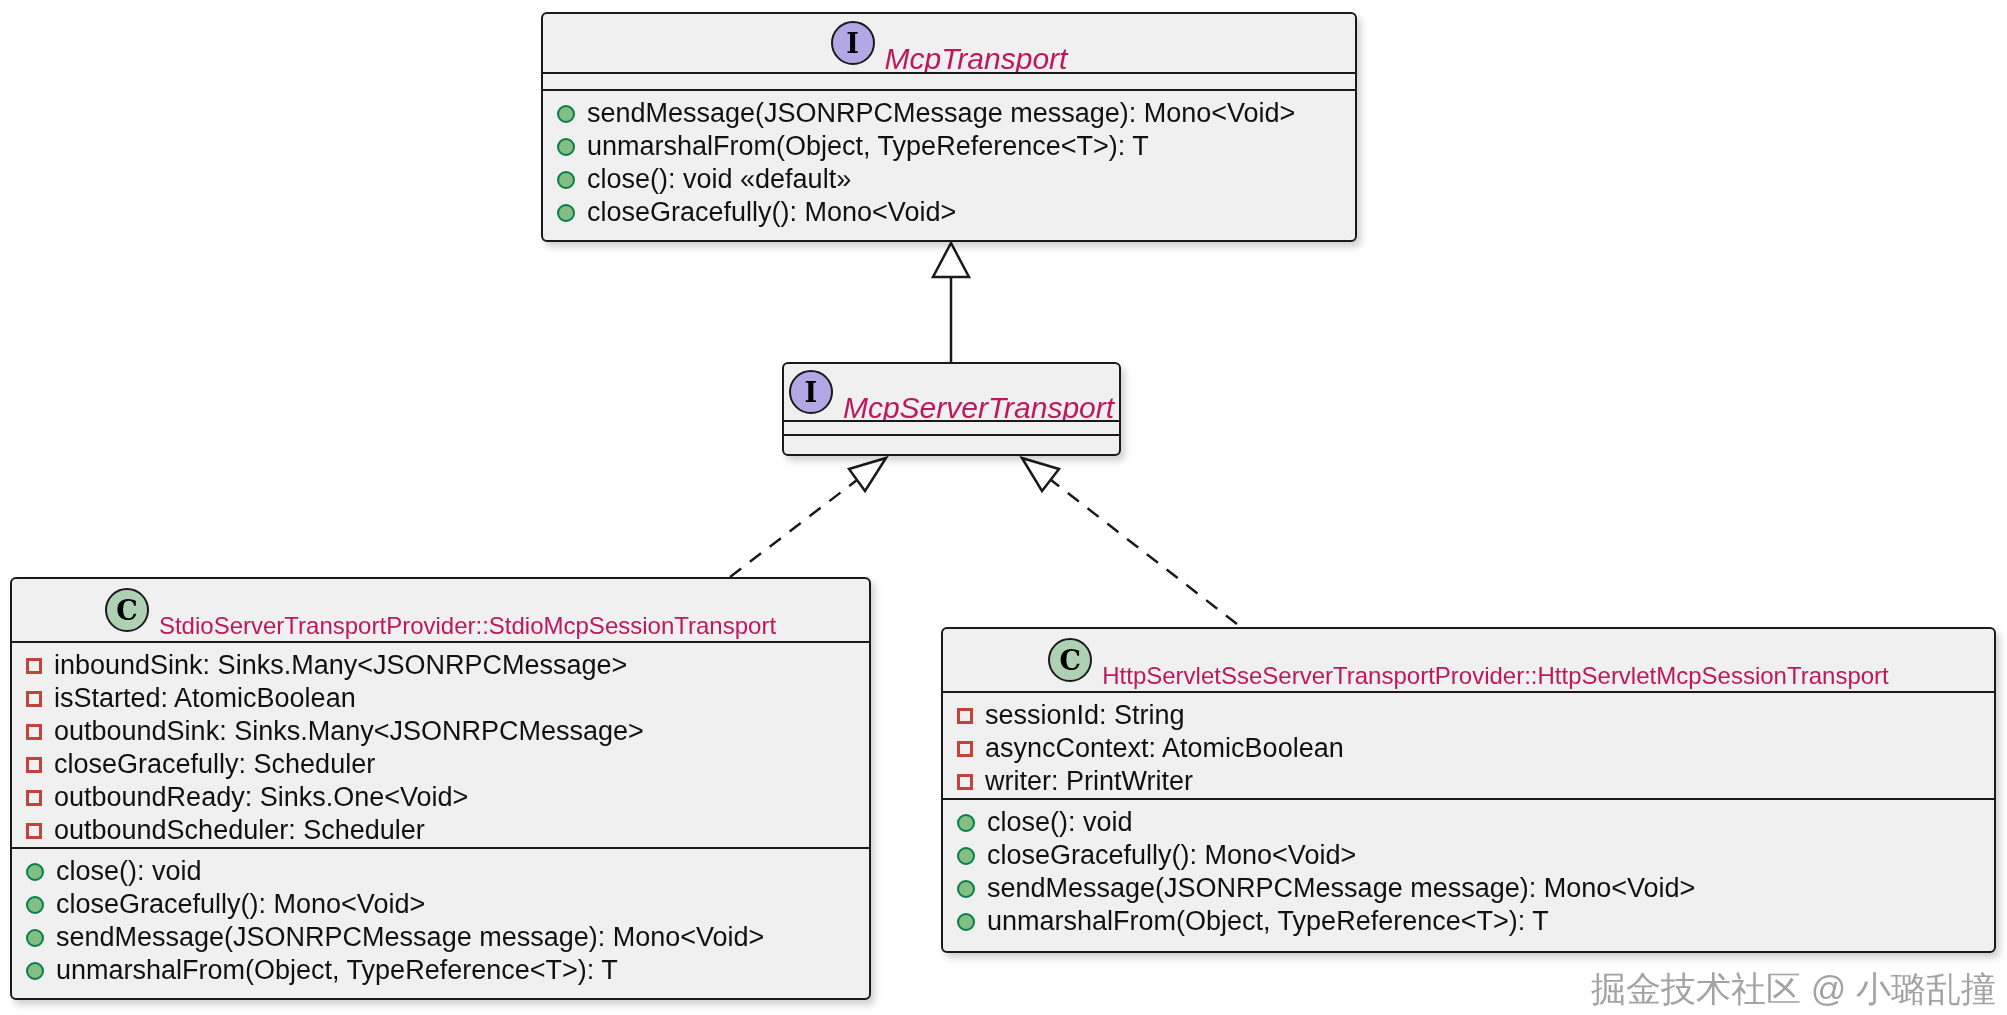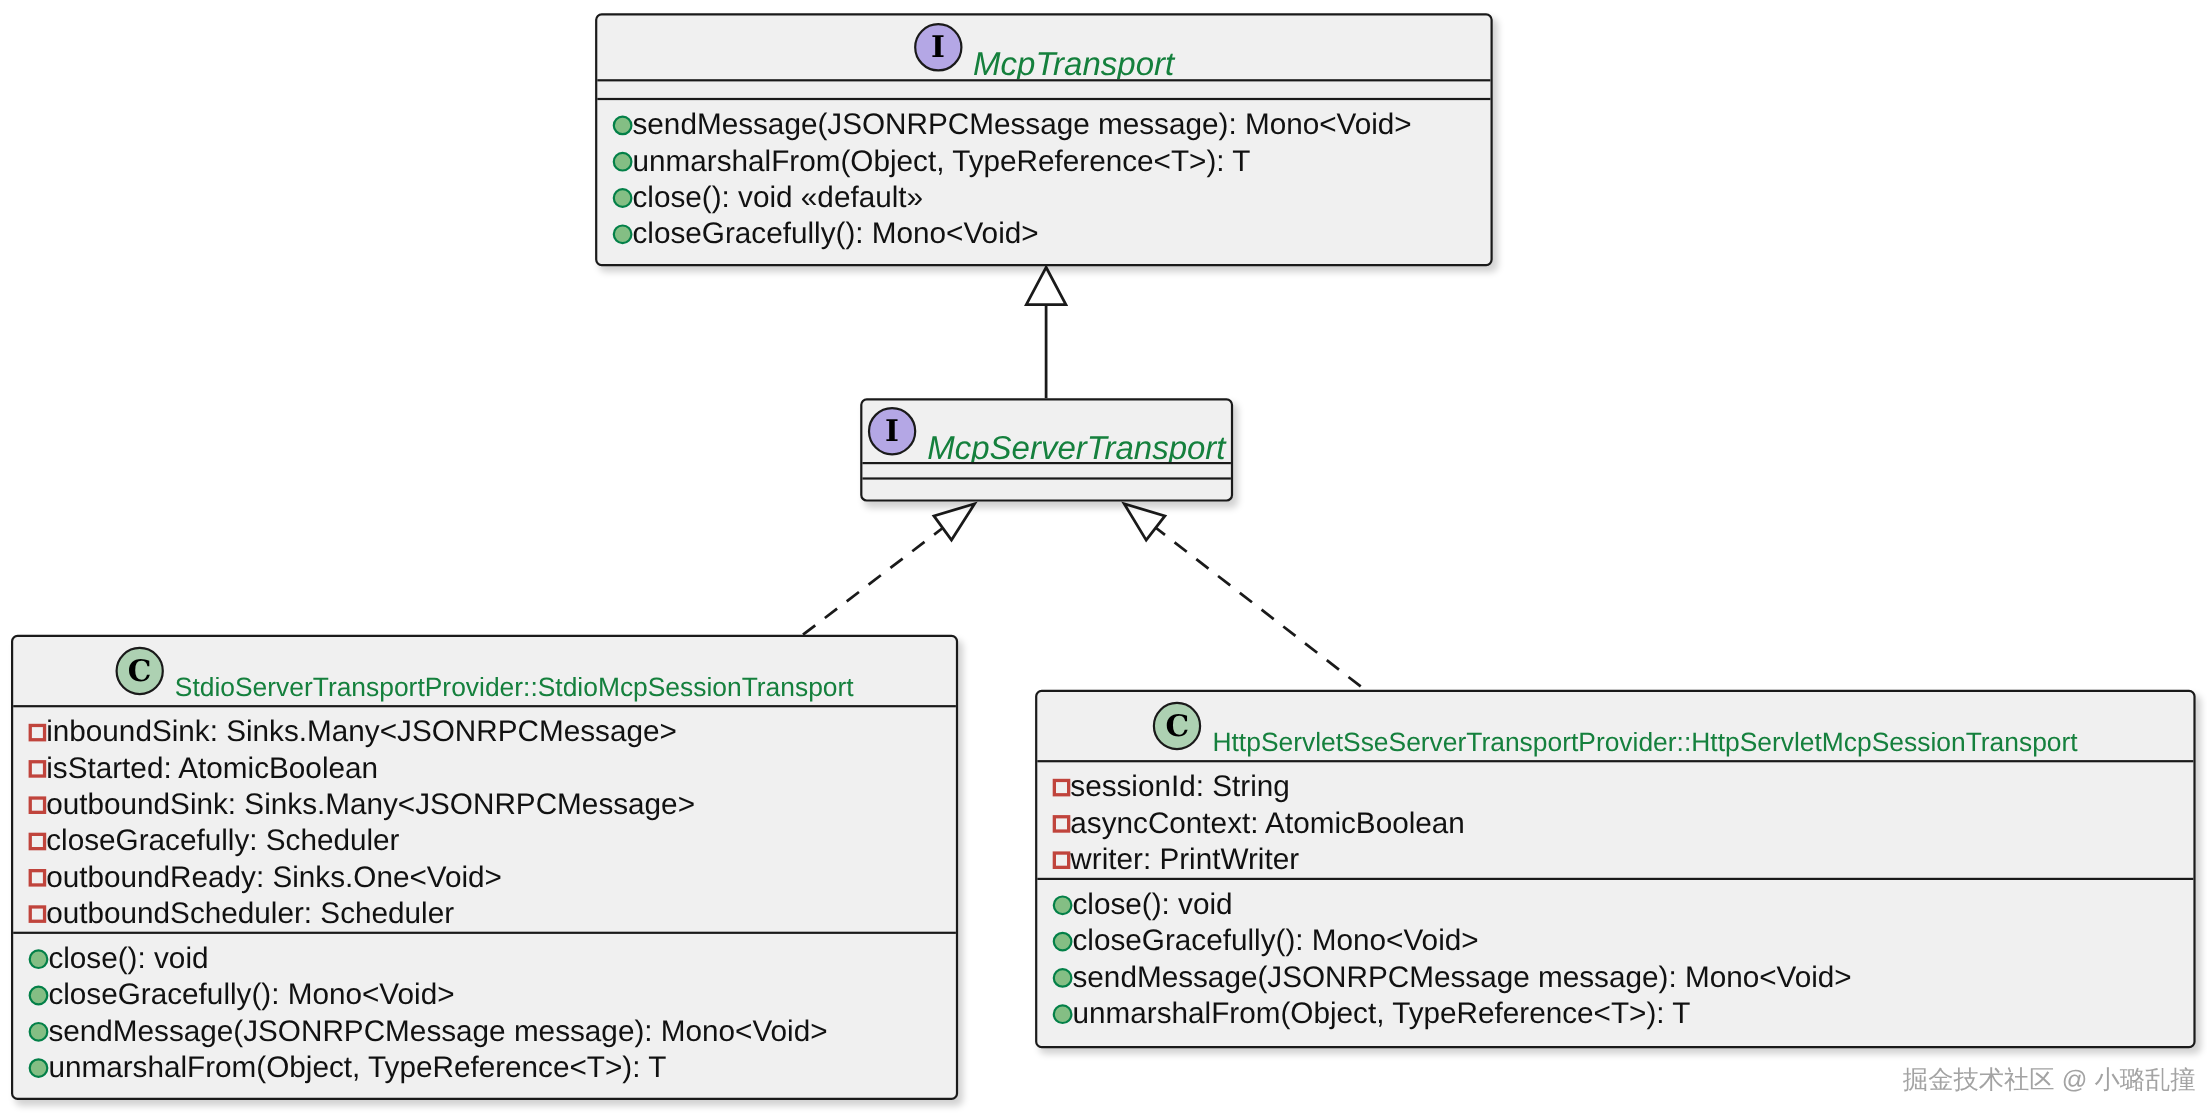--- a/index.html
+++ b/index.html
@@ -46,34 +46,35 @@
     font-family: "DejaVu Serif", serif;
     font-weight: bold;
     font-size: 27px;
     line-height: 1;
     color: #000;
   }
   .spot.interface { background: var(--interface-spot, #B4A7E5); }
   .spot.klass     { background: var(--class-spot, #ADD1B2); }
   .title {
     font-size: 30px;
-    color: #15803d;
+    color: #be185d;
     white-space: nowrap;
     margin-top: 31px;
   }
   .title.italic { font-style: italic; }
   .title.small { font-size: 24px; }
   .compartment {
     border-top: 2px solid var(--box-border, #1a1a1a);
     box-sizing: border-box;
   }
   .members { padding-top: 6px; }
   .member {
     display: flex;
     align-items: center;
+    gap: 12px;
     height: 33px;
     padding: 0 8px 0 14px;
     font-size: 27px;
     color: #111;
     white-space: nowrap;
   }
   .member-text { line-height: 1; }
   .bullet { flex: 0 0 auto; display: inline-block; }
   .bullet.method {
     width: 18px; height: 18px;
@@ -108,21 +109,21 @@
     position: absolute;
     left: 0; top: 0;
     width: 2007px;
     height: 1015px;
     pointer-events: none;
   }
   #watermark {
     position: absolute;
     right: 11px;
     top: 966px;
-    font-size: 23px;
+    font-size: 35px;
     color: var(--watermark-color, #a3a3a3);
     text-shadow: 2px 2px 0 #ffffff;
     white-space: nowrap;
   }
 </style>
 </head>
 <body>
 
 <div id="canvas">
 

